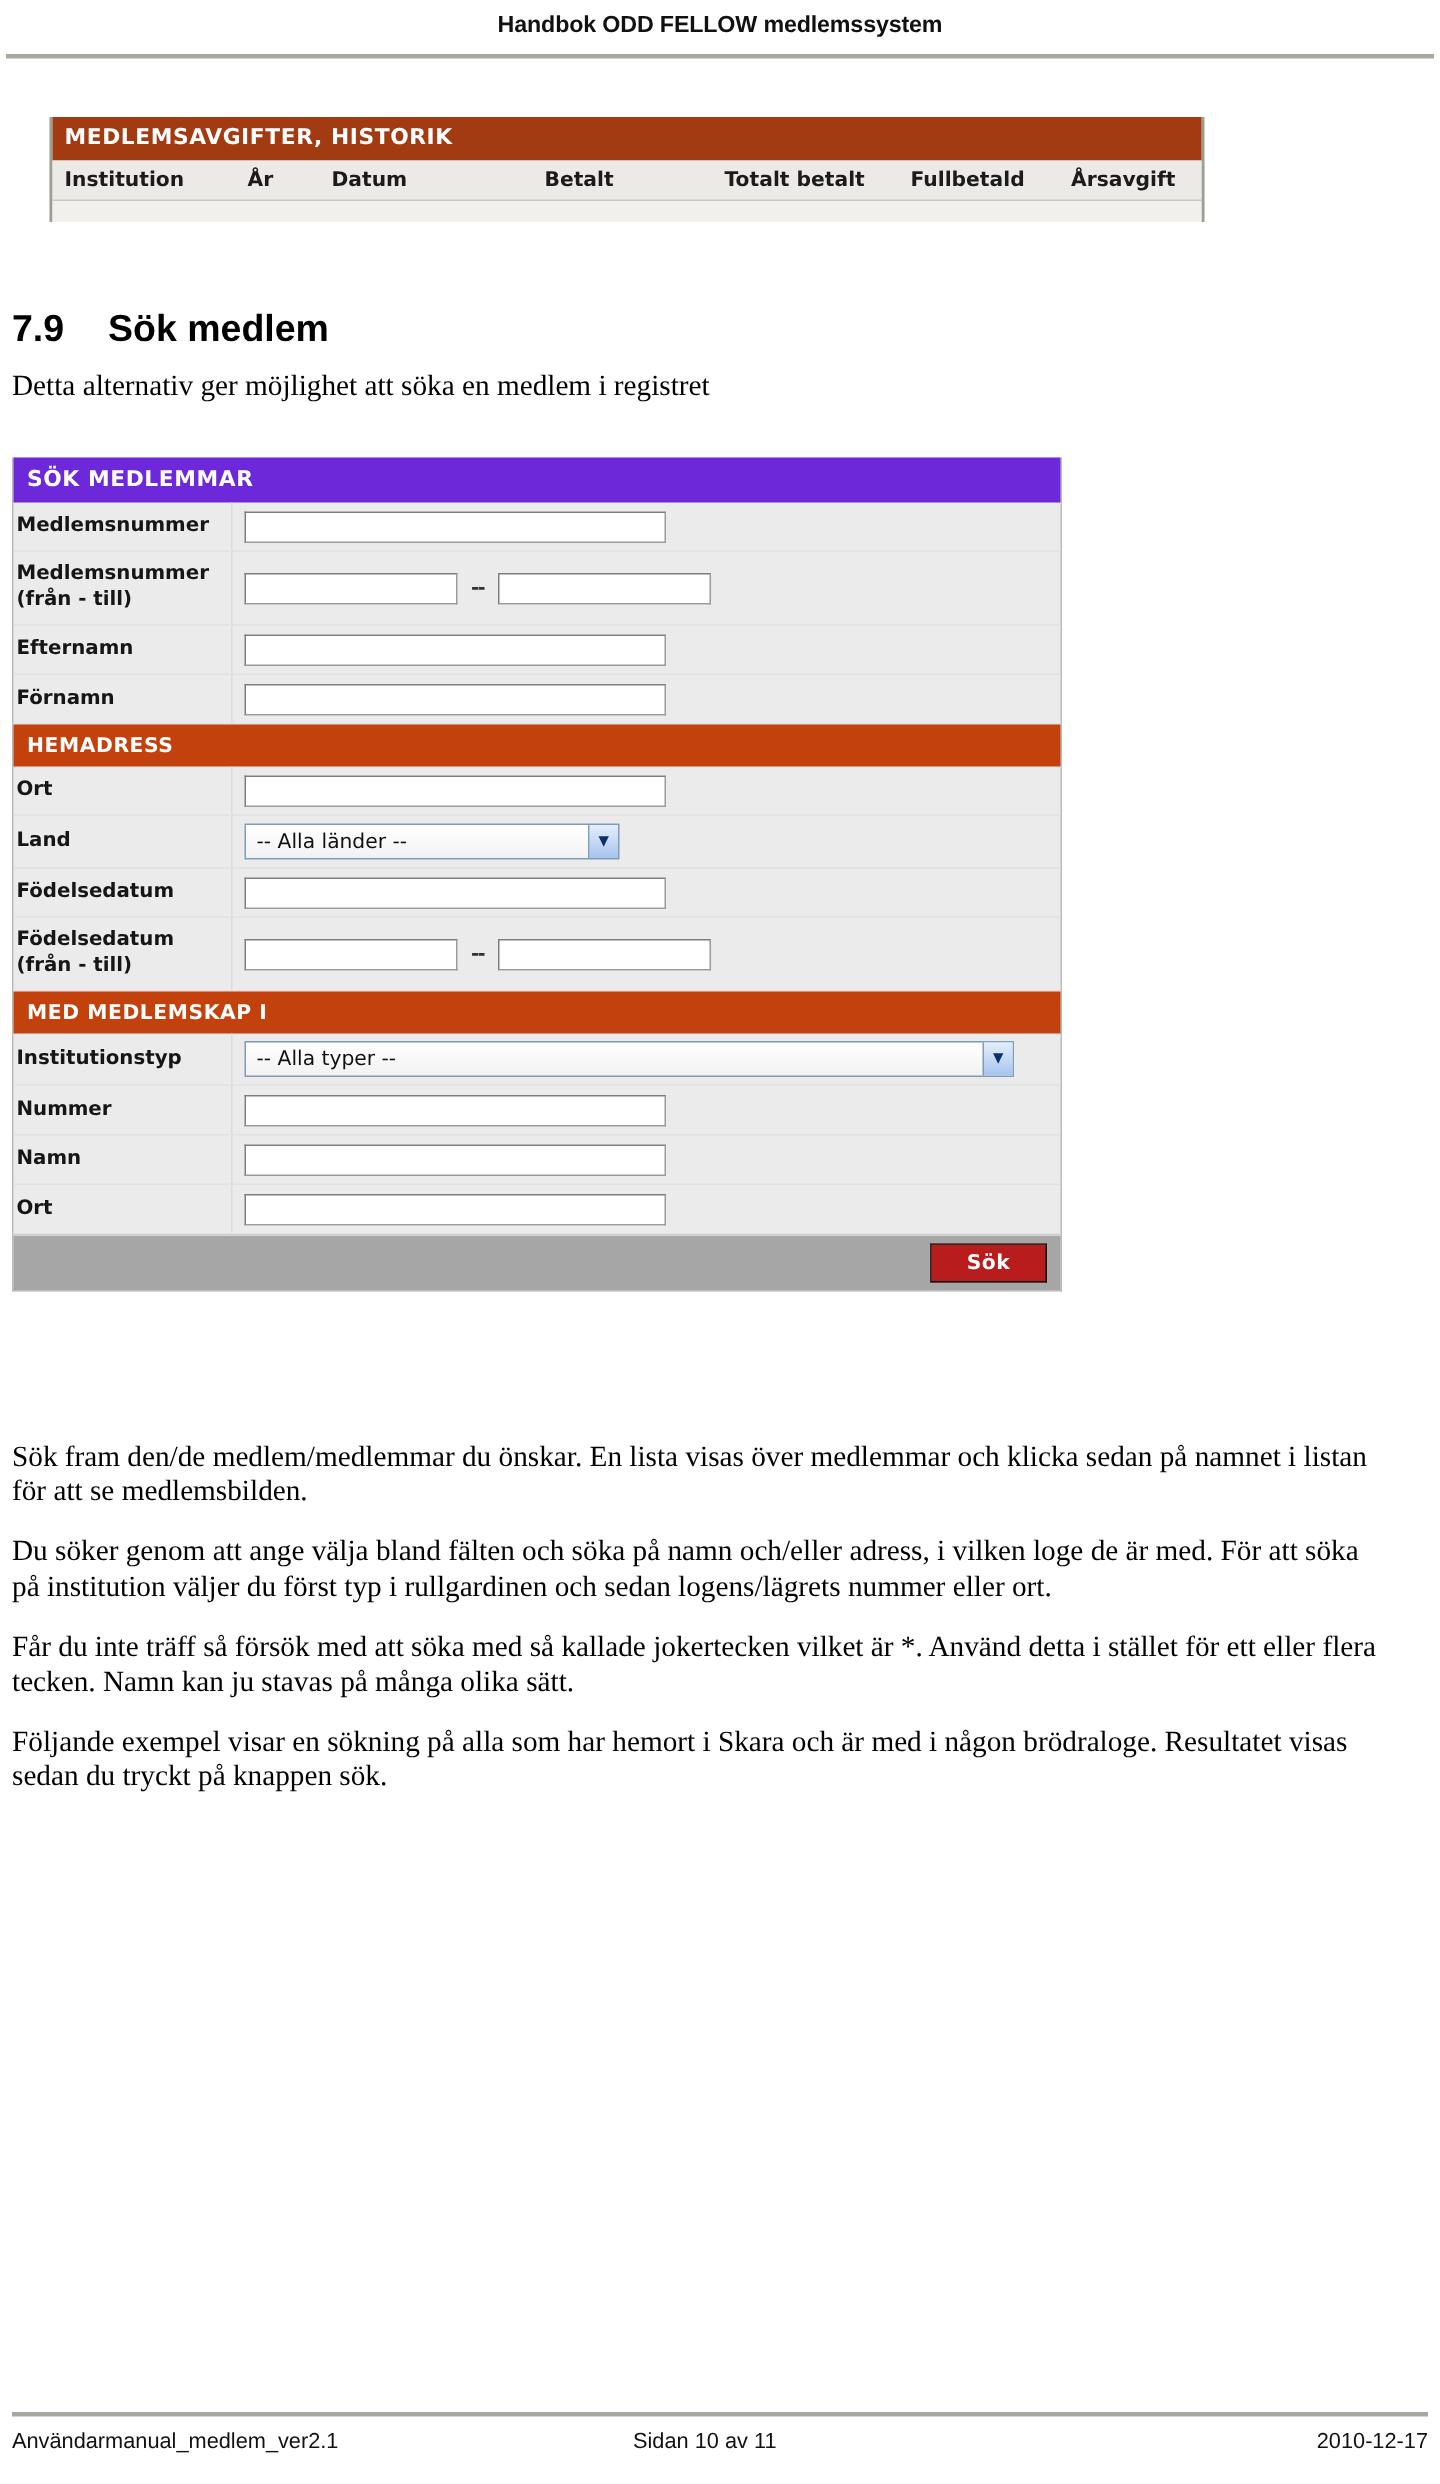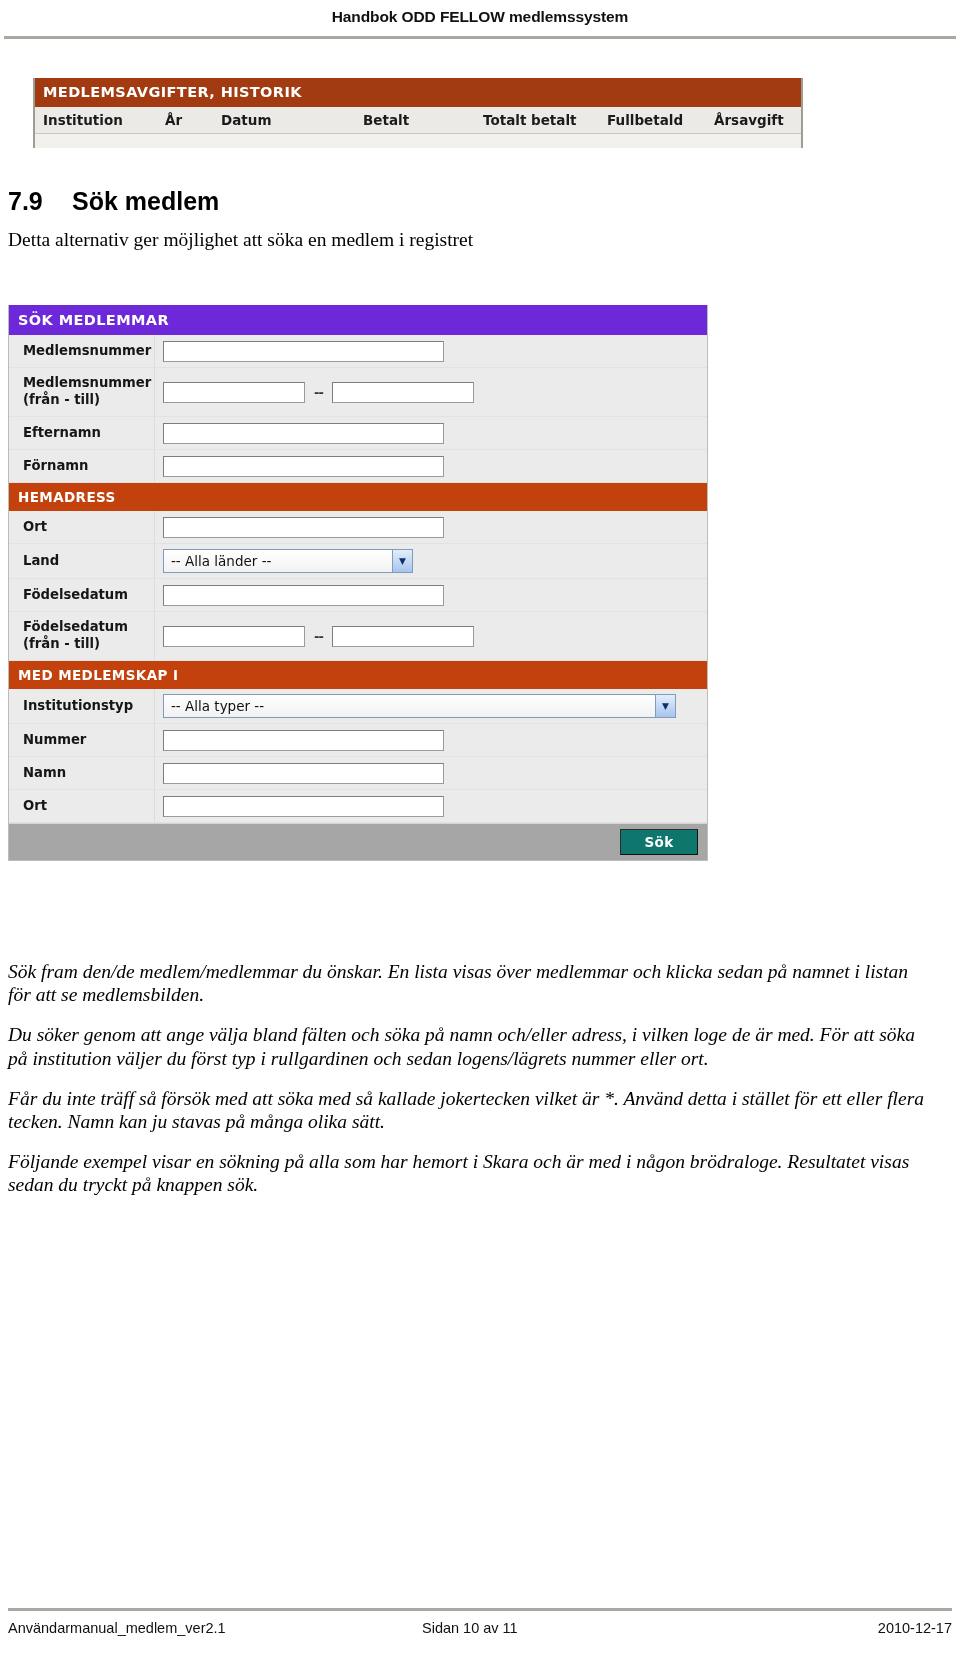--- a/index.html
+++ b/index.html
@@ -81,21 +81,21 @@
   .ofs-col-arsavgift   { width: 90px; }
   .ofs-emptyrow {
     height: 14px;
     background: #f2f0ec;
   }
 
   
   .sec-wrap {
     position: absolute;
     left: 8px;
-    top: 187px;
+    top: 205px;
     width: 940px;
   }
   .sec-head {
     font-family: "Liberation Sans", sans-serif;
     font-weight: bold;
     font-size: 25px;
     line-height: 1.12;
     color: #000;
   }
   .sec-head .num { display: inline-block; width: 64px; }
@@ -140,21 +140,21 @@
     min-height: 32px;
     border-bottom: 1px solid #e2e2e2;
   }
   .frow:last-child { border-bottom: none; }
   .flabel {
     width: 146px;
     flex: 0 0 146px;
     font-weight: bold;
     font-size: 13.2px;
     color: #161616;
-    padding-left: 14px;
+    padding-left: 2px;
     box-sizing: border-box;
     line-height: 1.28;
     border-right: 1px solid #dcdcdc;
     align-self: stretch;
     display: flex;
     flex-direction: column;
     justify-content: center;
   }
   .flabel.tall { min-height: 48px; }
   .fctl {
@@ -210,40 +210,39 @@
     height: 36px;
     position: relative;
     border-top: 1px solid #d4d4d4;
   }
   .sok-btn {
     position: absolute;
     right: 9px;
     top: 5px;
     width: 76px;
     height: 24px;
-    background: #0f766e;
+    background: #b91c1c;
     border: 1px solid #2b2b2b;
     border-right-color: #111;
     border-bottom-color: #111;
     color: #ffffff;
     font-weight: bold;
     font-size: 13.5px;
     display: flex;
     align-items: center;
     justify-content: center;
     letter-spacing: 0.3px;
   }
 
   
   .body-wrap {
     position: absolute;
     left: 8px;
     top: 960px;
     width: 916px;
-    font-style: italic;
   }
   .para {
     font-family: "Liberation Serif", serif;
     font-size: 19.5px;
     line-height: 1.19;
     margin-bottom: 17px;
     text-align: left;
   }
   .para:last-child { margin-bottom: 0; }
 

